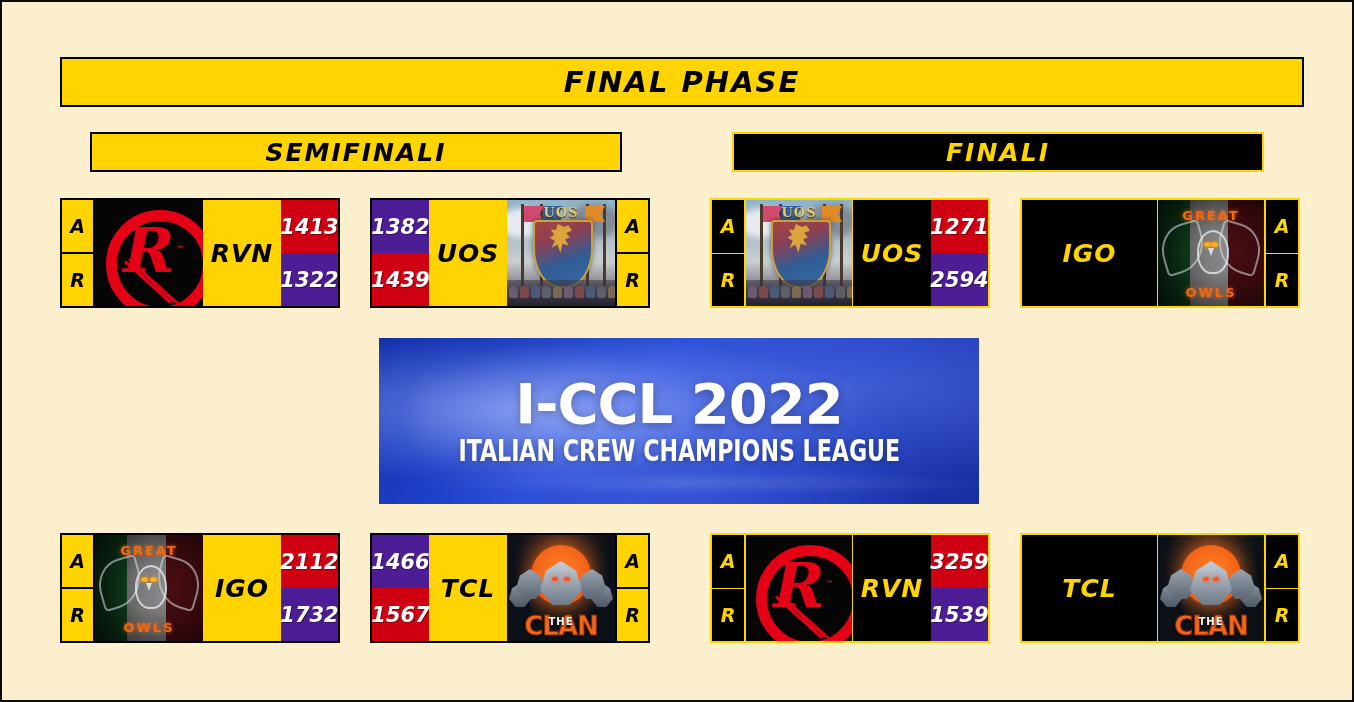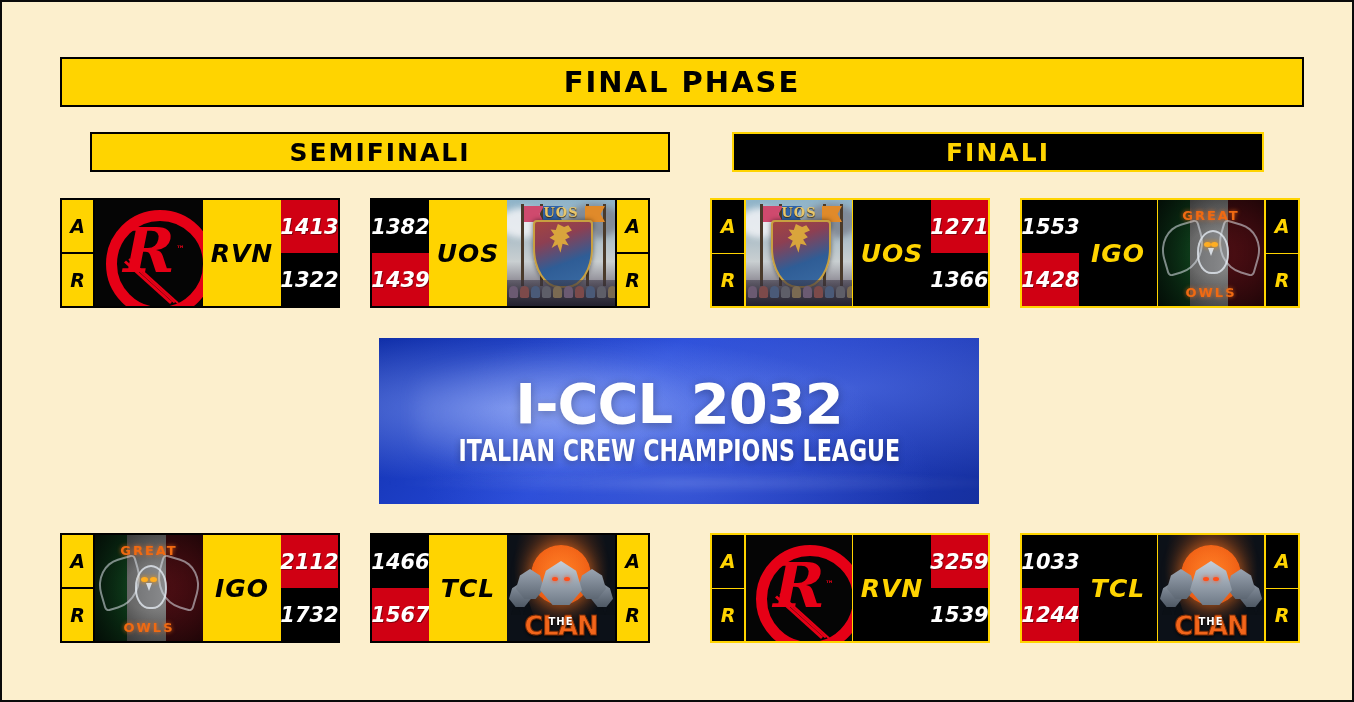--- a/index.html
+++ b/index.html
@@ -16,34 +16,34 @@
     border:2px solid #0a0a0a;
     box-sizing:border-box;
     background:#fcefcd;
   }
 
   
   .title-bar{
     position:absolute;
     display:flex;align-items:center;justify-content:center;
     box-sizing:border-box;
-    font-weight:bold;
+    font-weight:bold;font-style:italic;
     letter-spacing:1px;
     text-align:center;
     white-space:nowrap;
   }
   #final-phase-bar{
     left:58px;top:55px;width:1244px;height:50px;
     background:#ffd400;border:2px solid #000;
     color:#000;font-size:29px;
     font-family:"DejaVu Sans", sans-serif;
     letter-spacing:2px;
   }
   #semifinali-bar{
-    left:88px;top:130px;width:580px;height:40px;
+    left:88px;top:130px;width:532px;height:40px;
     background:#ffd400;border:2px solid #000;
     color:#000;font-size:25px;
     font-family:"DejaVu Sans", sans-serif;
     letter-spacing:2px;
   }
   #finali-bar{
     left:730px;top:130px;width:532px;height:40px;
     background:#000;border:2px solid #ffd400;
     color:#ffd400;font-size:25px;
     font-family:"DejaVu Sans", sans-serif;
@@ -113,21 +113,21 @@
   }
   .score-cell{
     flex:1;display:flex;align-items:center;justify-content:center;
     font-weight:bold;font-style:italic;font-size:21px;
     font-family:"DejaVu Sans", sans-serif;
     color:#ffffff;
     text-shadow:1px 1px 0 rgba(0,0,0,.35);
     box-sizing:border-box;
   }
   .sc-red { background:#d00013; }
-  .sc-blue{ background:#000000; }
+  .sc-blue{ background:#4c1d95; }
 
   
   
   .logo-rvn{position:absolute;inset:0;background:#050505;}
   .logo-rvn .ring{
     position:absolute;left:50%;top:50%;
     width:86px;height:86px;margin:-43px 0 0 -43px;
     border:11px solid #e60016;border-radius:50%;
   }
   .logo-rvn .letter{
@@ -447,28 +447,24 @@
               <div class="head" style="left:68px;background:#7c4a4a;"></div>
               <div class="head" style="left:79px;background:#4a5a78;"></div>
               <div class="head" style="left:90px;background:#5e5e68;"></div>
               <div class="head" style="left:101px;background:#7a6a52;"></div>
             </div>
           </div>
         </div>
         <div class="team-tag">UOS</div>
         <div class="score-col">
           <div class="score-cell sc-red">1271</div>
-          <div class="score-cell sc-blue">1366</div>
+          <div class="score-cell sc-blue">2594</div>
         </div>
       </div>
       <div class="match-card dark" style="left: 1018px; top: 196px;">
-        <div class="score-col">
-          <div class="score-cell sc-blue">1553</div>
-          <div class="score-cell sc-red">1428</div>
-        </div>
         <div class="team-tag">IGO</div>
         <div class="logo-panel">
           <div class="logo-igo">
             <div class="flagbg"></div>
             <div class="vig"></div>
             <div class="wing wl"></div>
             <div class="wing wr"></div>
             <div class="body"></div>
             <div class="eye el"></div>
             <div class="eye er"></div>
@@ -552,24 +548,20 @@
             <div class="tm">™</div>
           </div>
         </div>
         <div class="team-tag">RVN</div>
         <div class="score-col">
           <div class="score-cell sc-red">3259</div>
           <div class="score-cell sc-blue">1539</div>
         </div>
       </div>
       <div class="match-card dark" style="left: 1018px; top: 531px;">
-        <div class="score-col">
-          <div class="score-cell sc-blue">1033</div>
-          <div class="score-cell sc-red">1244</div>
-        </div>
         <div class="team-tag">TCL</div>
         <div class="logo-panel">
           <div class="logo-tcl">
             <div class="moon"></div>
             <div class="sky"></div>
             <div class="tree" style="left:4px;"></div>
             <div class="tree" style="left:16px;"></div>
             <div class="tree" style="left:88px;"></div>
             <div class="tree" style="left:98px;"></div>
             <div class="wolf w-l2"></div>
@@ -586,17 +578,17 @@
         <div class="ar-col right">
           <div class="ar-cell top">A</div>
           <div class="ar-cell bottom">R</div>
         </div>
       </div>
     </div>
 
   <div id="banner">
     <div class="glow"></div>
     <div class="crowd-line"></div>
-    <div id="banner-title">I-CCL 2032</div>
+    <div id="banner-title">I-CCL 2022</div>
     <div id="banner-subtitle">ITALIAN CREW CHAMPIONS LEAGUE</div>
   </div>
 
 </div>
 
 </body></html>

